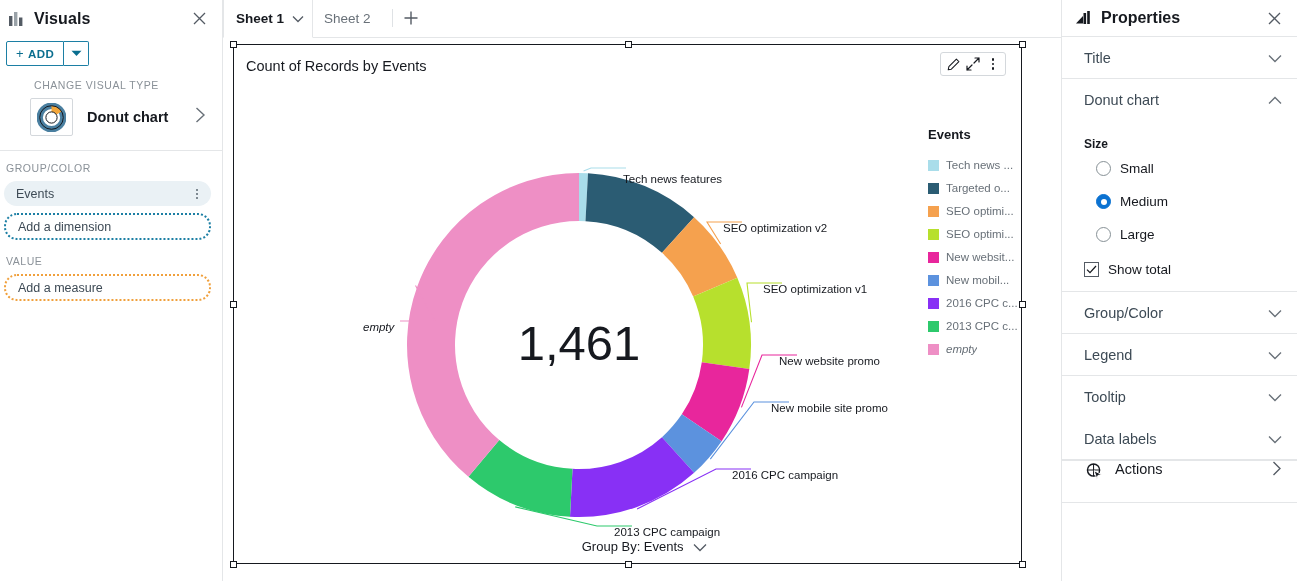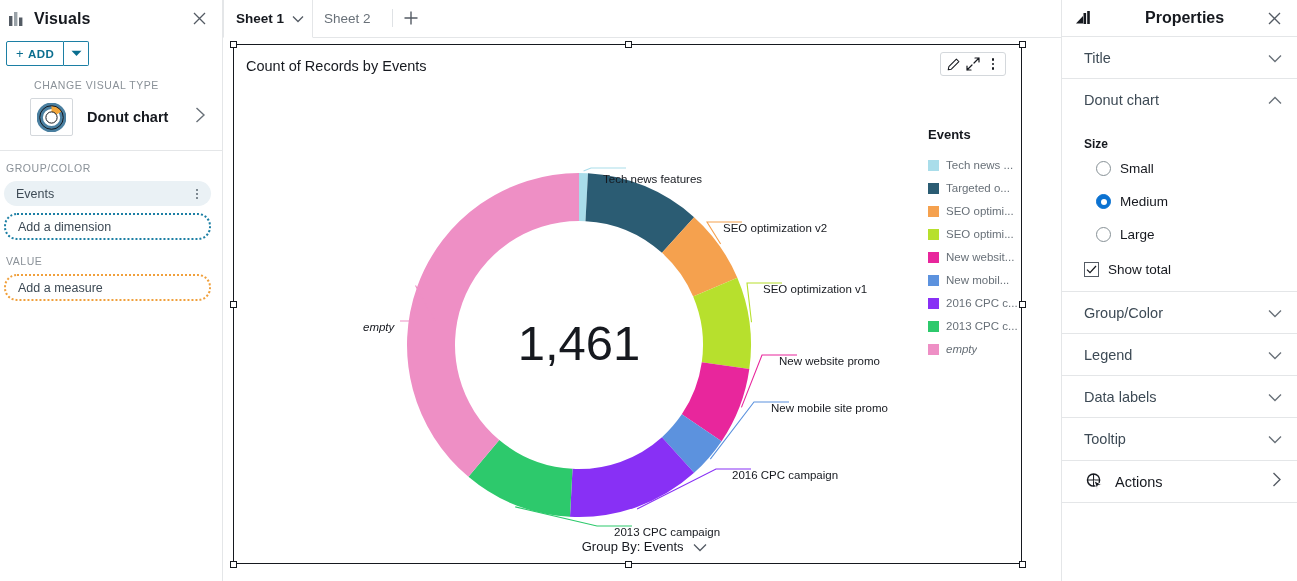--- a/index.html
+++ b/index.html
@@ -137,21 +137,21 @@
   }
   .group-by span.gb-caret { display:inline-block; vertical-align: middle; margin-left: 6px; }
 
   
   #properties-panel {
     position: absolute; left: 1061px; top: 0; width: 236px; height: 581px;
     background: #fff; border-left: 1px solid #e4e6e8;
   }
   .pp-header { height: 37px; display: flex; align-items: center; padding: 0 12px 0 14px; border-bottom: 1px solid #e4e6e8; }
   .pp-header-icon { width: 16px; height: 15px; margin-right: 9px; }
-  .pp-title { flex: 1; font-size: 16px; font-weight: bold; color: #16191f; margin-left: 44px; }
+  .pp-title { flex: 1; font-size: 16px; font-weight: bold; color: #16191f; }
   .pp-close { width: 22px; height: 22px; display:flex; align-items:center; justify-content:center; cursor:pointer; }
 
   .acc-head {
     height: 42px; display: flex; align-items: center; padding: 0 15px 0 22px;
     border-bottom: 1px solid #e4e6e8; cursor: pointer;
   }
   .acc-head .acc-title { flex: 1; font-size: 14.5px; color: #3d4a55; }
   .acc-body { padding: 16px 15px 14px 22px; border-bottom: 1px solid #e4e6e8; }
   .prop-sublabel { font-size: 12px; font-weight: bold; color: #16191f; margin-bottom: 10px; }
   .radio-row { display: flex; align-items: center; margin: 0 0 18px 12px; cursor: pointer; }
@@ -166,21 +166,21 @@
     width: 6px; height: 6px; border-radius: 50%; background: #fff;
   }
   .radio-label { font-size: 13.5px; color: #16191f; }
   .check-row { display: flex; align-items: center; margin-top: 20px; cursor: pointer; }
   .checkbox {
     width: 15px; height: 15px; border: 1.4px solid #545b64; background: #fff;
     margin-right: 9px; flex:none; display:flex; align-items:center; justify-content:center;
   }
   .check-label { font-size: 13.5px; color: #16191f; }
   .actions-row {
-    height: 43px; display: flex; align-items: center; padding: 0 15px 0 22px;
+    height: 43px; display: flex; padding: 0 15px 0 22px;
     border-bottom: 1px solid #e4e6e8; border-top: 1px solid #e4e6e8; cursor: pointer;
   }
   .actions-icon { width: 20px; height: 20px; margin-right: 11px; display:flex; align-items:center; justify-content:center; }
   .actions-title { flex: 1; font-size: 14.5px; color: #16191f; }
 </style>
 </head>
 <body>
 
 <div id="app">
 
@@ -334,21 +334,21 @@
               <path d="M 517.511405879043 237.28844255371104 L 513 198 L 548 198" stroke="#B7E02D" stroke-width="1.1" fill="none"></path>
               <path d="M 507.4429942105131 322.35602322088226 L 528 270 L 563 270" stroke="#E8269C" stroke-width="1.1" fill="none"></path>
               <path d="M 476.31946695876235 374.15427104434826 L 520 317 L 555 317" stroke="#5C92DE" stroke-width="1.1" fill="none"></path>
               <path d="M 403.08239350667617 424.01961945003904 L 482 384 L 517 384" stroke="#8830F5" stroke-width="1.1" fill="none"></path>
               <path d="M 281.2287865499723 421.8926568288723 L 363 441 L 398 441" stroke="#2DC96C" stroke-width="1.1" fill="none"></path>
               <path d="M 181.49348398325193 200.48849506133365 L 201 236 L 166 236" stroke="#EE8FC5" stroke-width="1.1" fill="none"></path>
             </g>
           <text id="donut-center-total" x="345" y="275" text-anchor="middle" font-family="Liberation Sans, sans-serif" font-size="49" fill="#16191f">1,461</text>
         </svg>
 
-        <div class="cb-label" style="left:369px; top:88px;text-align:right;">Tech news features</div>
+        <div class="cb-label" style="left:389px; top:88px;text-align:right;">Tech news features</div>
         <div class="cb-label" style="left:489px; top:137px;">SEO optimization v2</div>
         <div class="cb-label" style="left:529px; top:198px;">SEO optimization v1</div>
         <div class="cb-label" style="left:545px; top:270px;">New website promo</div>
         <div class="cb-label" style="left:537px; top:317px;">New mobile site promo</div>
         <div class="cb-label" style="left:498px; top:384px;">2016 CPC campaign</div>
         <div class="cb-label" style="left:380px; top:441px;">2013 CPC campaign</div>
         <div class="cb-label italic" style="left:129px; top:236px;">empty</div>
 
         <div id="legend">
           <div class="legend-title">Events</div>
@@ -474,30 +474,30 @@
       </span>
     </div>
     <div class="acc-head">
       <span class="acc-title">Legend</span>
       <span>
         <svg width="14" height="9" viewBox="0 0 14 9">
             <path d="M1 1.5 L7 7.5 L13 1.5" stroke="#687078" stroke-width="1.3" fill="none"></path>
           </svg>
       </span>
     </div>
+    <div class="acc-head" style="border-bottom:none;">
+      <span class="acc-title">Tooltip</span>
+      <span>
+        <svg width="14" height="9" viewBox="0 0 14 9">
+            <path d="M1 1.5 L7 7.5 L13 1.5" stroke="#687078" stroke-width="1.3" fill="none"></path>
+          </svg>
+      </span>
+    </div>
     <div class="acc-head">
       <span class="acc-title">Data labels</span>
-      <span>
-        <svg width="14" height="9" viewBox="0 0 14 9">
-            <path d="M1 1.5 L7 7.5 L13 1.5" stroke="#687078" stroke-width="1.3" fill="none"></path>
-          </svg>
-      </span>
-    </div>
-    <div class="acc-head" style="border-bottom:none;">
-      <span class="acc-title">Tooltip</span>
       <span>
         <svg width="14" height="9" viewBox="0 0 14 9">
             <path d="M1 1.5 L7 7.5 L13 1.5" stroke="#687078" stroke-width="1.3" fill="none"></path>
           </svg>
       </span>
     </div>
 
     <div class="actions-row">
       <span class="actions-icon">
         <svg width="19" height="19" viewBox="0 0 20 20">

